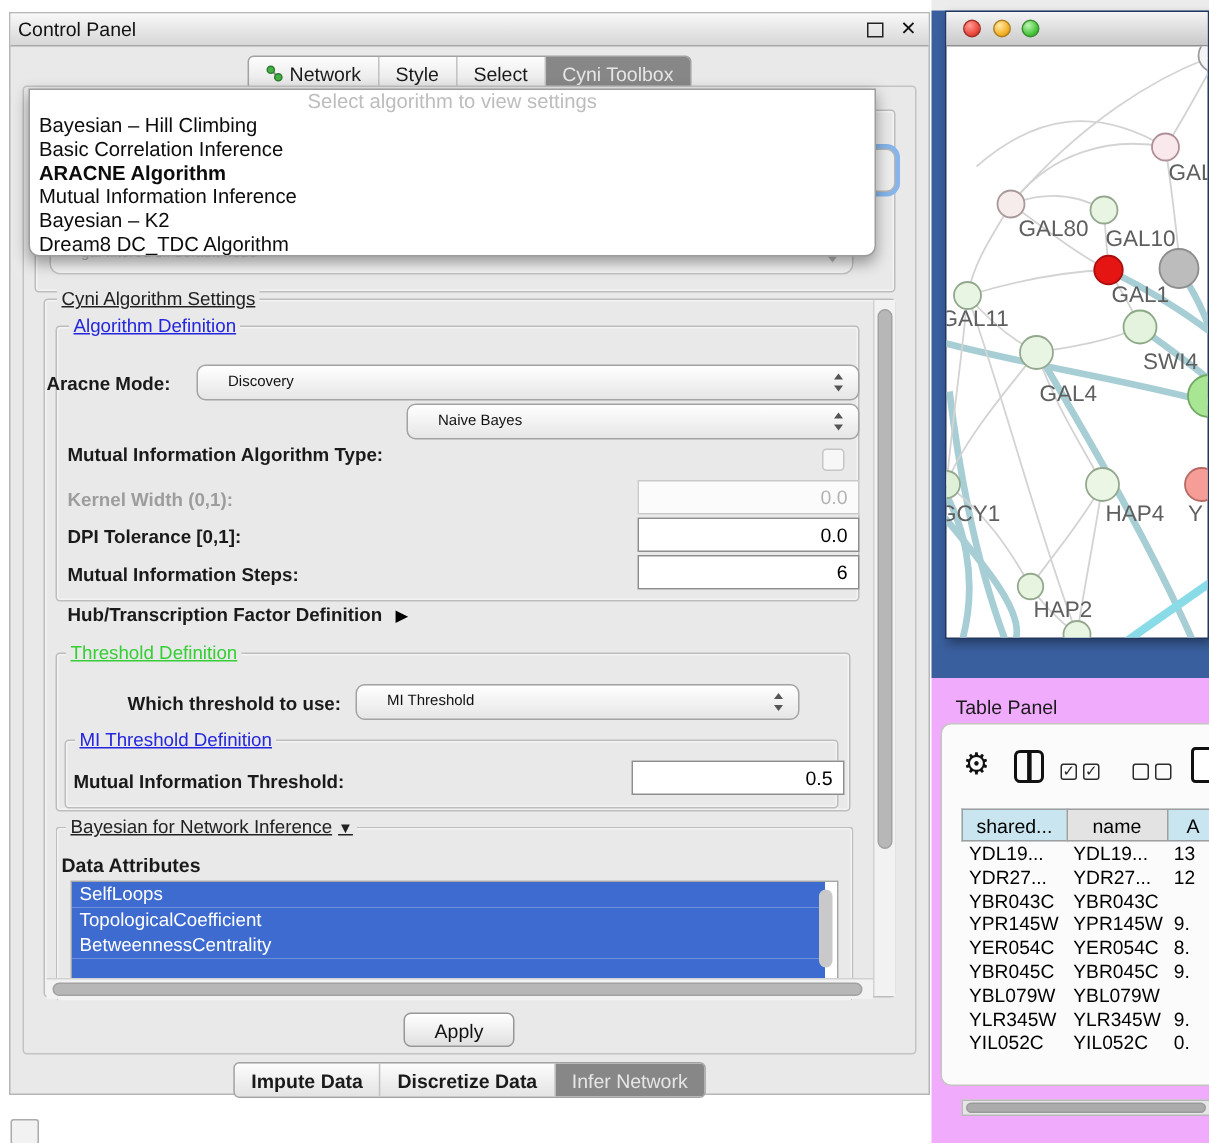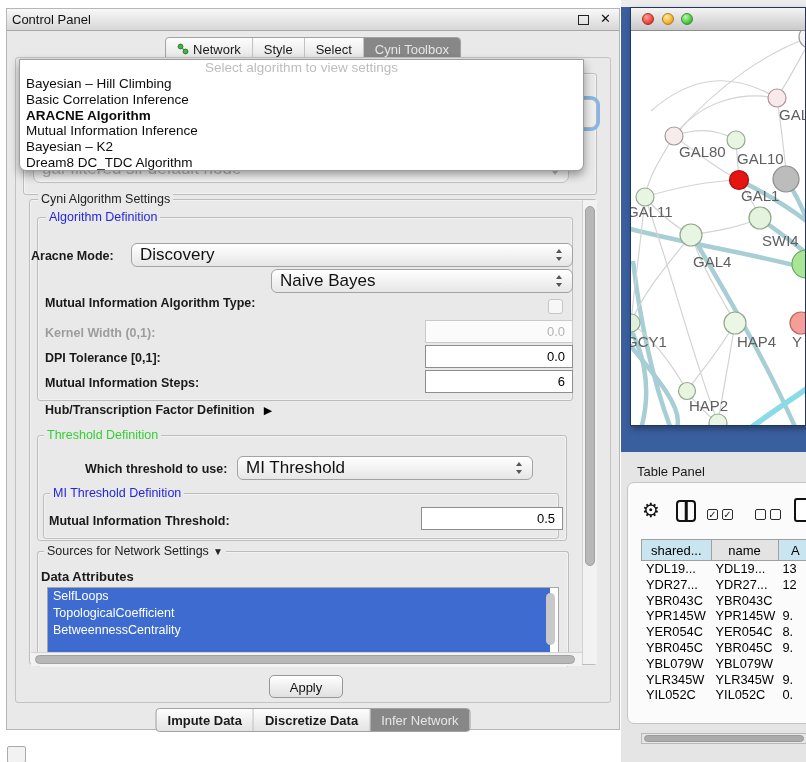--- a/index.html
+++ b/index.html
@@ -26,32 +26,32 @@
       border:1px solid #a2a2a2;border-radius:4px;overflow:hidden;background:linear-gradient(#fdfdfd,#e3e3e3);}
   .tabbar2 .tab{font-weight:bold;}
   .tabbar2 .tab.sel{font-weight:normal;}
 
   .contentbox{position:absolute;left:8px;top:48px;width:596px;height:646px;border:1px solid #c3c3c3;
       border-radius:3px;background:#e9e9e9;box-sizing:border-box;}
 
   
   .grp{position:absolute;border:1px solid #bdbdbd;border-radius:3px;box-sizing:border-box;
        box-shadow:inset 0 0 0 1px rgba(255,255,255,.45);}
-  .chip{position:absolute;top:-8px;left:8px;background:#e9e9e9;padding:0 3px;font-size:12.5px;line-height:15px;white-space:nowrap;}
+  .chip{position:absolute;top:-8px;left:8px;background:#e9e9e9;padding:0 3px;font-size:12.5px;line-height:15px;white-space:nowrap;text-decoration:underline;}
   .chip.blue{color:#2326dd;}
   .chip.green{color:#35cf35;}
   .chip.dark{color:#222;}
 
   .lbl{position:absolute;font-size:12.5px;font-weight:bold;color:#1a1a1a;white-space:nowrap;}
   .lbl.dis{color:#9d9d9d;}
 
   
   .combo{position:absolute;height:24px;border:1px solid #a3a3a3;border-radius:6px;
-      background:linear-gradient(#ffffff,#e6e6e6);box-sizing:border-box;font-size:17px;color:#111;
-      line-height:22px;padding-left:8px;white-space:nowrap;overflow:hidden;}
+      background:linear-gradient(#ffffff,#e6e6e6);box-sizing:border-box;font-size:10px;color:#111;
+      line-height:22px;padding-left:20px;white-space:nowrap;overflow:hidden;}
   .spin{position:absolute;right:9px;top:50%;width:7px;height:14px;transform:translateY(-50%);}
   .spin:before{content:"";position:absolute;left:0;top:1px;border-left:3.5px solid transparent;
       border-right:3.5px solid transparent;border-bottom:4.5px solid #555;}
   .spin:after{content:"";position:absolute;left:0;bottom:1px;border-left:3.5px solid transparent;
       border-right:3.5px solid transparent;border-top:4.5px solid #555;}
   .combo.dis{color:#b5b5b5;background:#f4f4f4;border-color:#c4c4c4;}
   .combo.dis .spin:before{border-bottom-color:#b5b5b5}.combo.dis .spin:after{border-top-color:#b5b5b5}
 
   .tinput{position:absolute;height:23px;border:1px solid #8e8e8e;background:#fff;box-sizing:border-box;
       font-size:13px;color:#000;text-align:right;padding:0 7px;font-family:inherit;}
@@ -98,21 +98,21 @@
       border:1px solid #21375f;box-sizing:border-box;box-shadow:2px 3px 6px rgba(0,0,0,.35);}
   .netbar{position:absolute;left:0;top:0;width:100%;height:23px;background:linear-gradient(#f4f4f4,#c9c9c9);
       border-bottom:1px solid #8f8f8f;box-sizing:border-box;}
   .light{position:absolute;top:5px;width:12px;height:12px;border-radius:50%;box-sizing:border-box;}
   .light.red{left:11px;background:radial-gradient(circle at 35% 30%,#ff9d97,#ee4b40 60%,#b3261d);border:1px solid #a03028;}
   .light.yellow{left:31px;background:radial-gradient(circle at 35% 30%,#ffe9a8,#f5b32c 60%,#c7821a);border:1px solid #ad8020;}
   .light.green{left:50px;background:radial-gradient(circle at 35% 30%,#c0f5b4,#4cc93f 60%,#2d8f25);border:1px solid #3d8f36;}
   #netsvg{position:absolute;left:0;top:23px;}
   .nlabel{font-size:15px;fill:#5f5f5f;}
 
-  .dock{position:absolute;left:621px;top:452px;width:185px;height:310px;background:#e5e5e5;}
+  .dock{position:absolute;left:621px;top:452px;width:185px;height:310px;background:#f0abfc;}
   .dock-title{position:absolute;left:16px;top:12px;font-size:13px;color:#1a1a1a;}
   .tpanel{position:absolute;left:6px;top:30px;width:200px;height:242px;background:#fbfbfb;
       border:1px solid #c4c4c4;border-radius:7px;box-sizing:border-box;}
   .gear{position:absolute;left:14px;top:17px;font-size:20px;color:#111;line-height:20px;}
   .colsic{position:absolute;left:48px;top:17px;width:20px;height:22px;border:2.5px solid #111;
       border-radius:4px;box-sizing:border-box;}
   .colsic:after{content:"";position:absolute;left:50%;top:0;width:2.5px;height:100%;background:#111;transform:translateX(-50%);}
   .ck{position:absolute;top:26px;width:11px;height:11px;border:1.6px solid #2b2b2b;border-radius:2px;
       box-sizing:border-box;font-size:10px;line-height:9px;text-align:center;color:#222;font-weight:bold;}
   .docic{position:absolute;left:166px;top:15px;width:16px;height:24px;border:2.5px solid #111;
@@ -222,21 +222,21 @@
       <span>MI Threshold</span>
       <span class="spin"></span>
     </div>
     <div class="grp" style="left:36px;top:484px;width:516px;height:46px;">
       <span class="chip blue" style="left:6px;">MI Threshold Definition</span>
     </div>
     <span class="lbl" style="left:42px;top:505px;">Mutual Information Threshold:</span>
     <div class="tinput" style="left:414px;top:498px;width:142px;line-height:21px;">0.5</div>
 
     <div class="grp" style="left:30px;top:542px;width:532px;height:116px;border-bottom:none;">
-      <span class="chip dark" style="left:6px;"><span>Sources for Network Settings</span><span class="src-arrow">▼</span></span>
+      <span class="chip dark" style="left:6px;"><span>Bayesian for Network Inference</span><span class="src-arrow">▼</span></span>
     </div>
     <span class="lbl" style="left:34px;top:560px;font-size:13px;">Data Attributes</span>
     <div class="attrlist">
       <div id="attritems">
           <div class="attr-item">SelfLoops</div>
           <div class="attr-item">TopologicalCoefficient</div>
           <div class="attr-item">BetweennessCentrality</div>
           <div class="attr-item"></div>
         </div>
       <div class="attr-thumb"></div>

